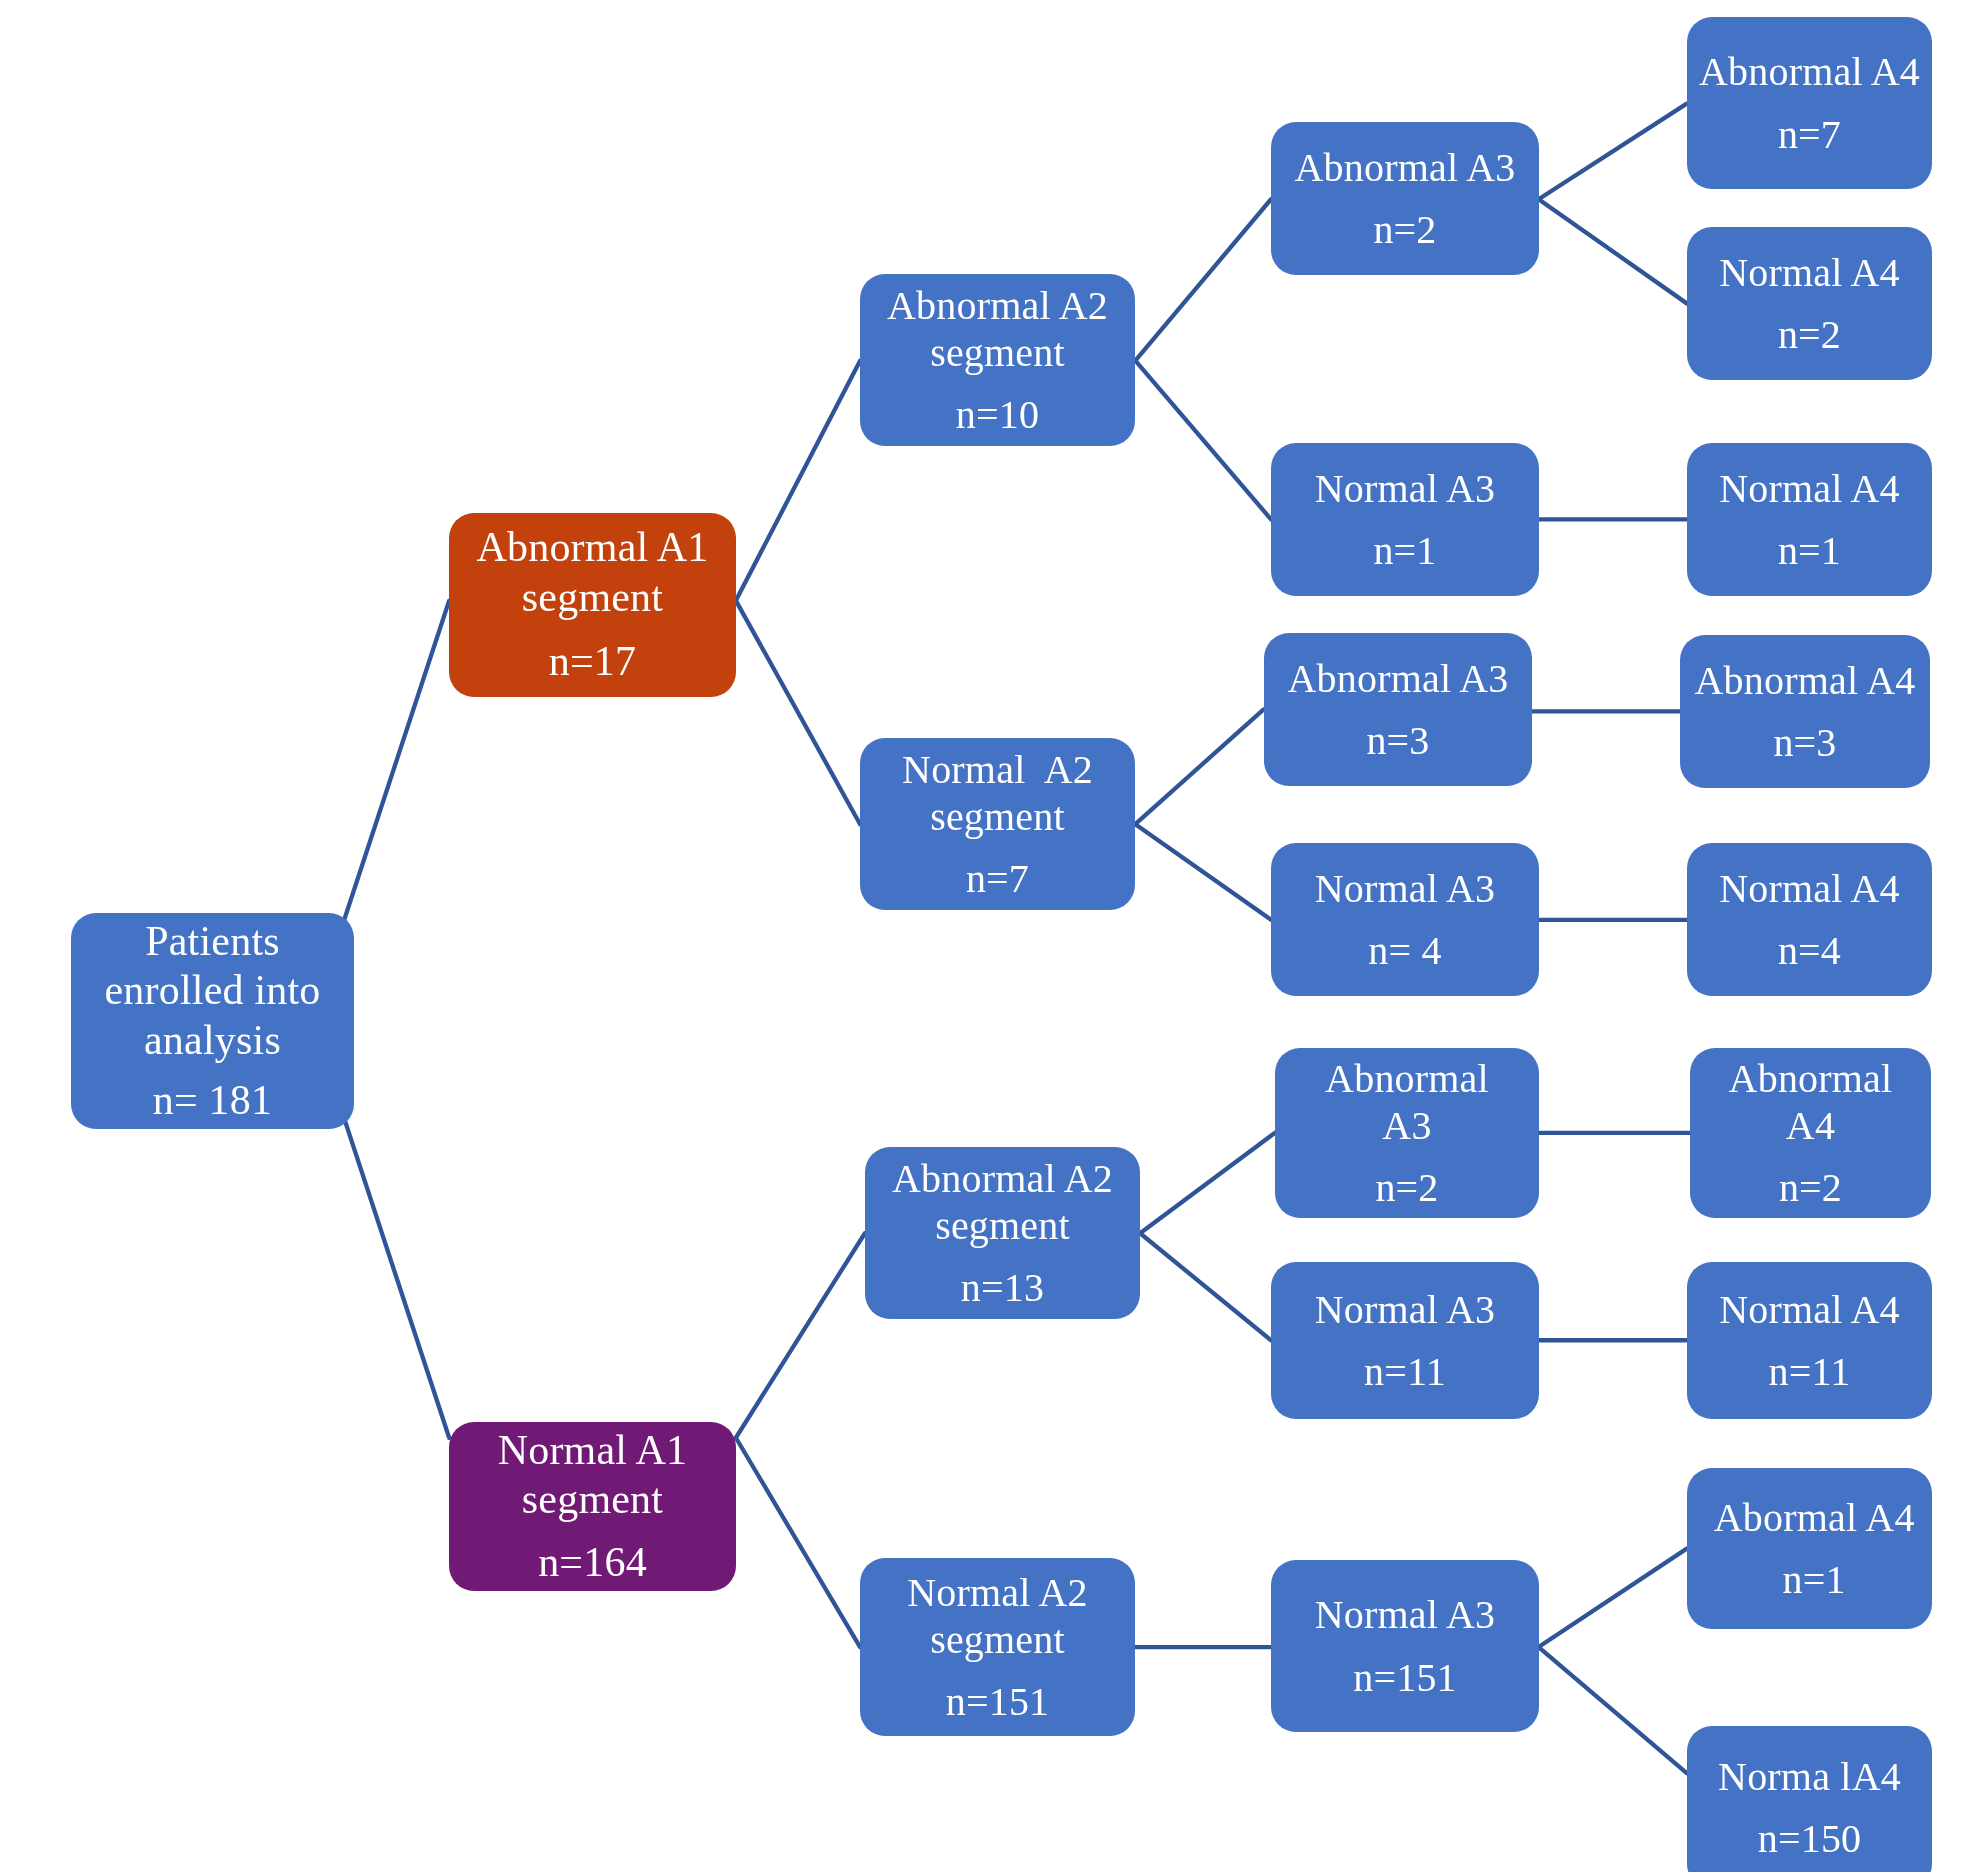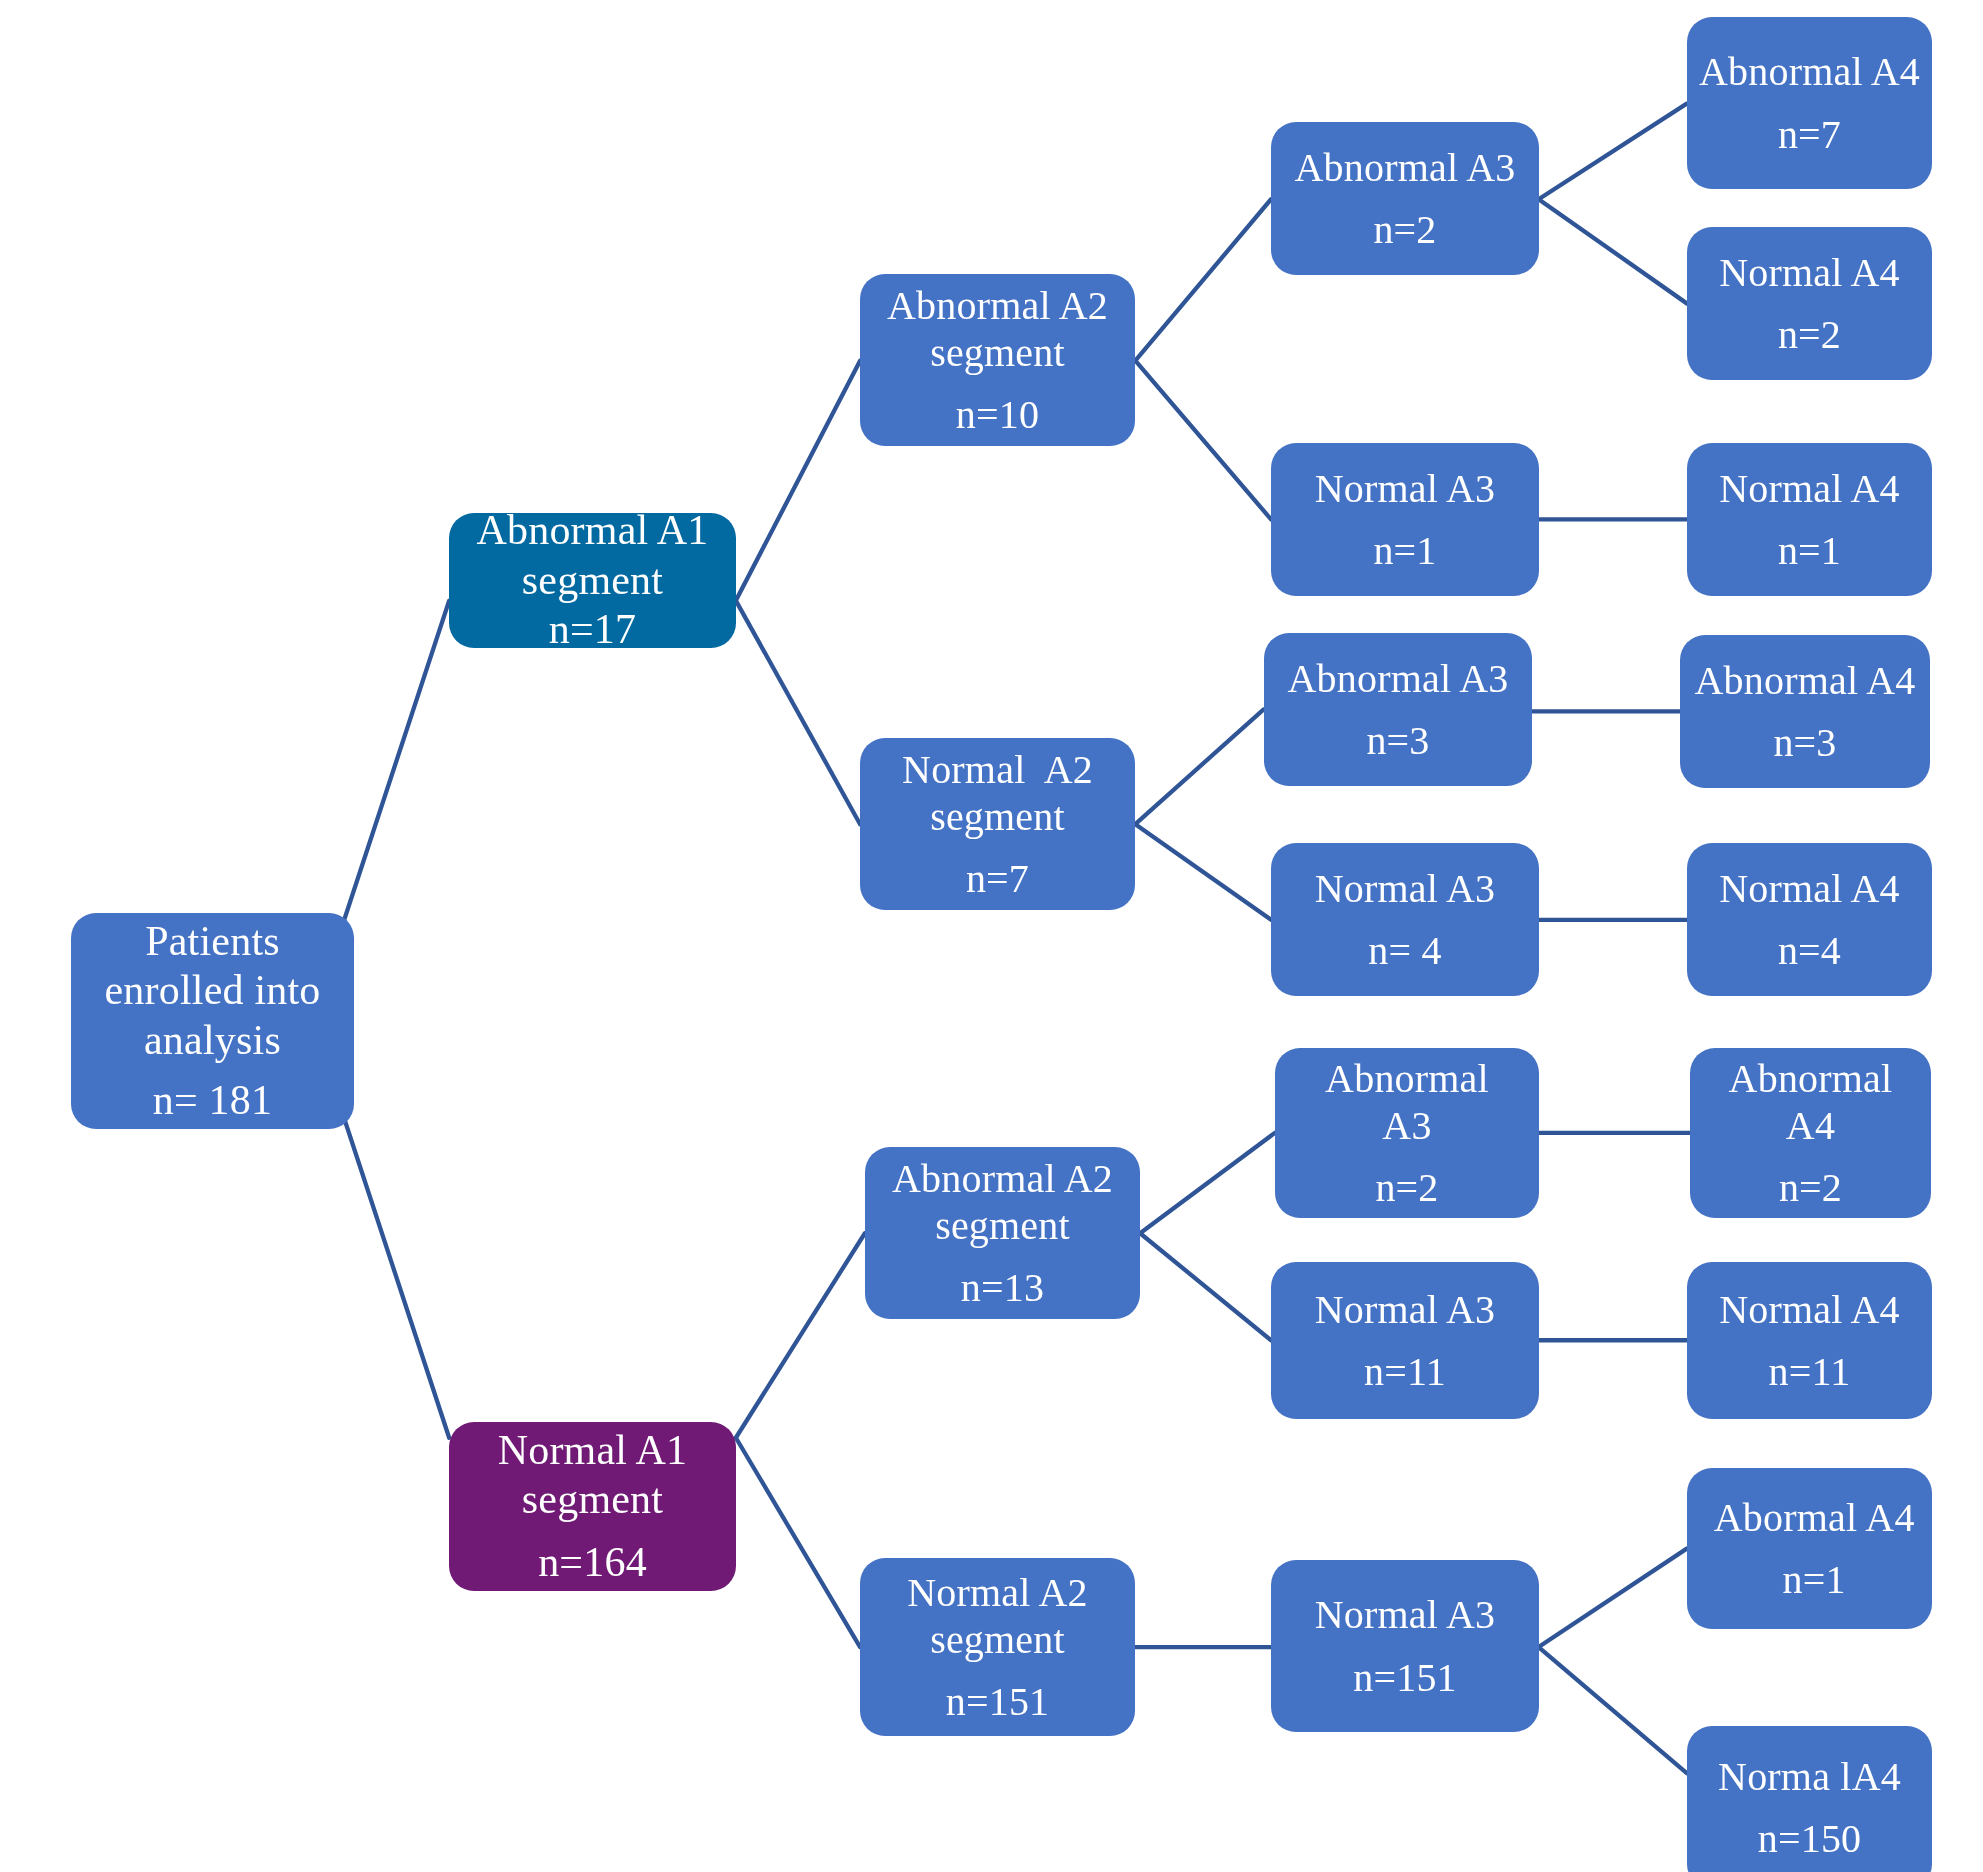--- a/index.html
+++ b/index.html
@@ -72,21 +72,21 @@
       <path d="M1193,1290 L1334,1185" stroke="#2f5597" stroke-width="4.5" fill="none" stroke-linecap="round"></path>
       <path d="M1193,1290 L1330,1402" stroke="#2f5597" stroke-width="4.5" fill="none" stroke-linecap="round"></path>
       <path d="M1610,1185 L1768,1185" stroke="#2f5597" stroke-width="4.5" fill="none" stroke-linecap="round"></path>
       <path d="M1610,1402 L1765,1402" stroke="#2f5597" stroke-width="4.5" fill="none" stroke-linecap="round"></path>
       <path d="M1188,1723 L1330,1723" stroke="#2f5597" stroke-width="4.5" fill="none" stroke-linecap="round"></path>
       <path d="M1610,1723 L1765,1620" stroke="#2f5597" stroke-width="4.5" fill="none" stroke-linecap="round"></path>
       <path d="M1610,1723 L1765,1855" stroke="#2f5597" stroke-width="4.5" fill="none" stroke-linecap="round"></path>
     </svg>
   <div id="nodes">
       <div class="node" style="left: 29px; top: 913px; width: 283px; height: 216px; font-size: 42px; background: rgb(68, 114, 196); color: rgb(255, 255, 255); margin-left: 42px;"><span class="ln">Patients</span><span class="ln">enrolled into</span><span class="ln">analysis</span><span class="gap"></span><span class="ln">n= 181</span></div>
-      <div class="node" style="left: 449px; top: 513px; width: 287px; height: 135px; font-size: 42px; background: #0369a1; color: rgb(255, 255, 255);"><span class="ln">Abnormal A1</span><span class="ln">segment</span><span class="gap"></span><span class="ln">n=17</span></div>
+      <div class="node" style="left: 449px; top: 513px; width: 287px; height: 184px; font-size: 42px; background: #c2410c; color: rgb(255, 255, 255);"><span class="ln">Abnormal A1</span><span class="ln">segment</span><span class="gap"></span><span class="ln">n=17</span></div>
       <div class="node" style="left: 449px; top: 1422px; width: 287px; height: 169px; font-size: 42px; background: #701a75; color: rgb(255, 255, 255);"><span class="ln">Normal A1</span><span class="ln">segment</span><span class="gap"></span><span class="ln">n=164</span></div>
       <div class="node" style="left: 860px; top: 274px; width: 275px; height: 172px; font-size: 40px; background: rgb(68, 114, 196); color: rgb(255, 255, 255);"><span class="ln">Abnormal A2</span><span class="ln">segment</span><span class="gap"></span><span class="ln">n=10</span></div>
       <div class="node" style="left: 860px; top: 738px; width: 275px; height: 172px; font-size: 40px; background: rgb(68, 114, 196); color: rgb(255, 255, 255);"><span class="ln">Normal  A2</span><span class="ln">segment</span><span class="gap"></span><span class="ln">n=7</span></div>
       <div class="node" style="left: 865px; top: 1147px; width: 275px; height: 172px; font-size: 40px; background: rgb(68, 114, 196); color: rgb(255, 255, 255);"><span class="ln">Abnormal A2</span><span class="ln">segment</span><span class="gap"></span><span class="ln">n=13</span></div>
       <div class="node" style="left: 860px; top: 1558px; width: 275px; height: 178px; font-size: 40px; background: rgb(68, 114, 196); color: rgb(255, 255, 255);"><span class="ln">Normal A2</span><span class="ln">segment</span><span class="gap"></span><span class="ln">n=151</span></div>
       <div class="node" style="left: 1271px; top: 122px; width: 268px; height: 153px; font-size: 40px; background: rgb(68, 114, 196); color: rgb(255, 255, 255);"><span class="ln">Abnormal A3</span><span class="gap"></span><span class="ln">n=2</span></div>
       <div class="node" style="left: 1271px; top: 443px; width: 268px; height: 153px; font-size: 40px; background: rgb(68, 114, 196); color: rgb(255, 255, 255);"><span class="ln">Normal A3</span><span class="gap"></span><span class="ln">n=1</span></div>
       <div class="node" style="left: 1264px; top: 633px; width: 268px; height: 153px; font-size: 40px; background: rgb(68, 114, 196); color: rgb(255, 255, 255);"><span class="ln">Abnormal A3</span><span class="gap"></span><span class="ln">n=3</span></div>
       <div class="node" style="left: 1271px; top: 843px; width: 268px; height: 153px; font-size: 40px; background: rgb(68, 114, 196); color: rgb(255, 255, 255);"><span class="ln">Normal A3</span><span class="gap"></span><span class="ln">n= 4</span></div>
       <div class="node" style="left: 1275px; top: 1048px; width: 264px; height: 170px; font-size: 40px; background: rgb(68, 114, 196); color: rgb(255, 255, 255);"><span class="ln">Abnormal</span><span class="ln">A3</span><span class="gap"></span><span class="ln">n=2</span></div>

